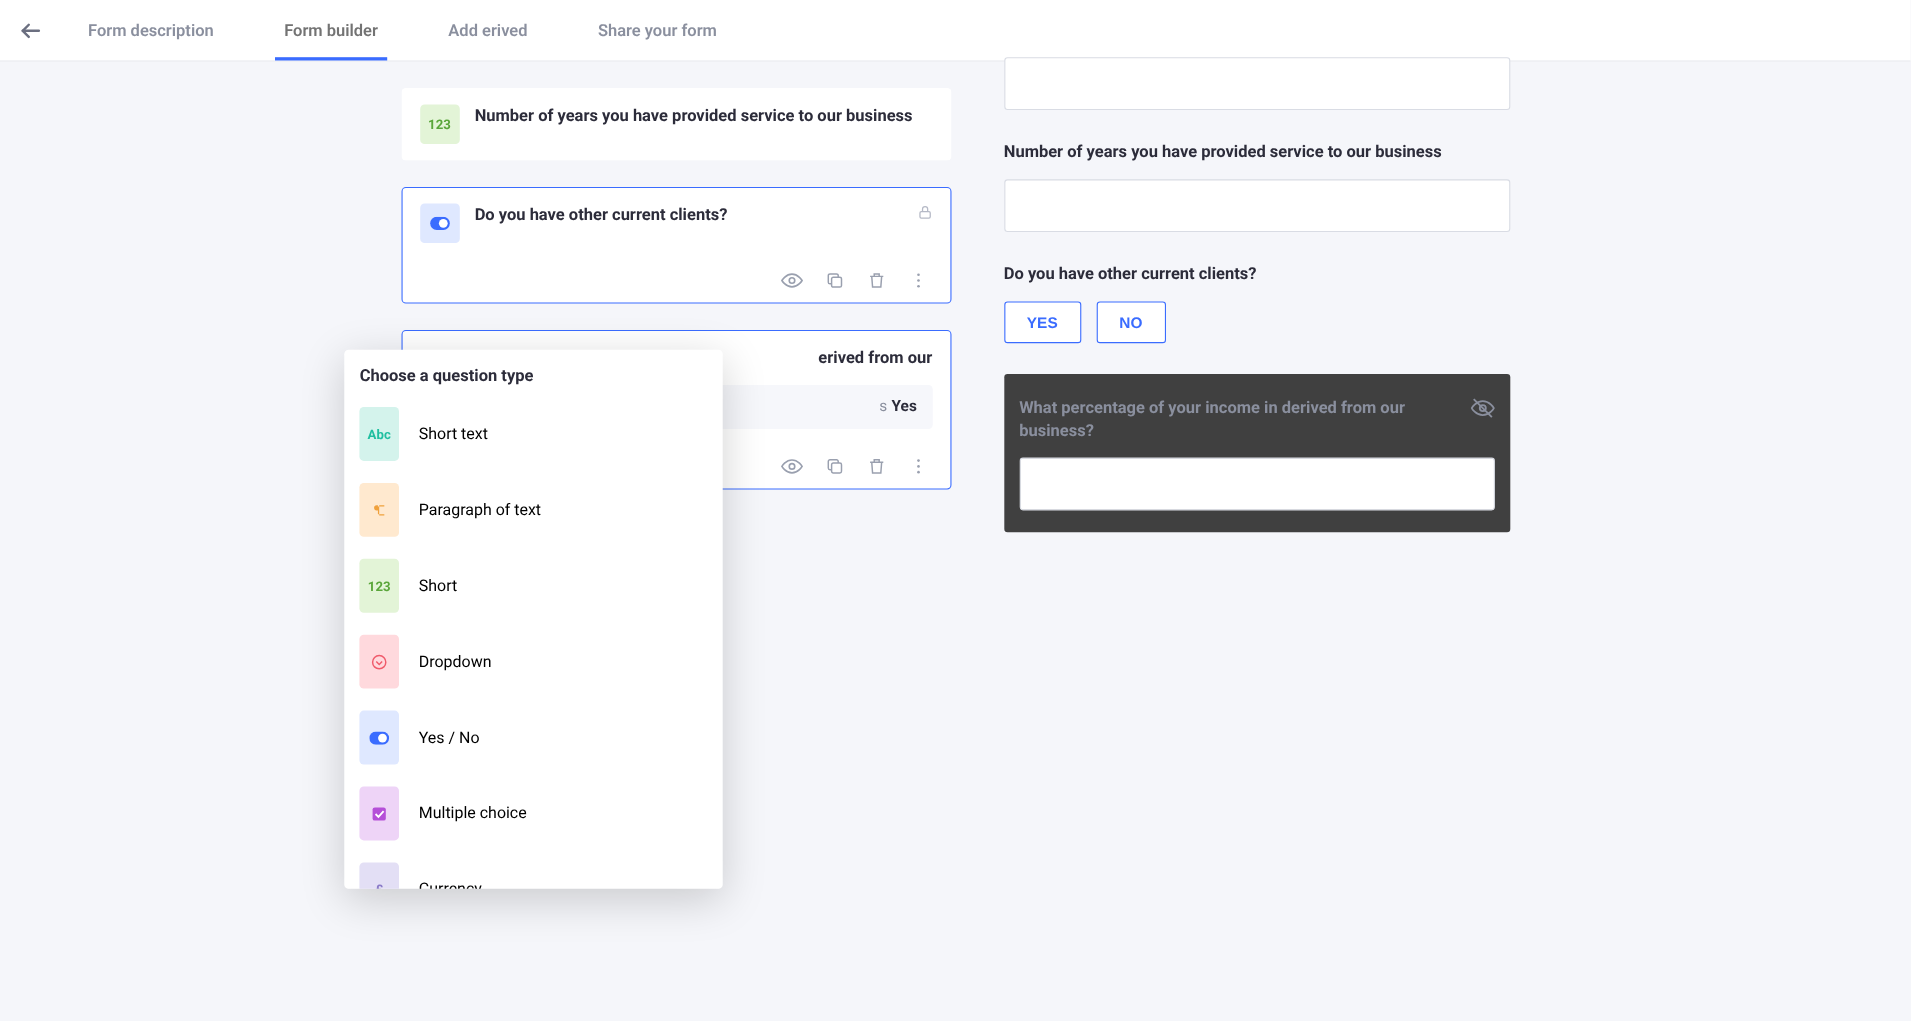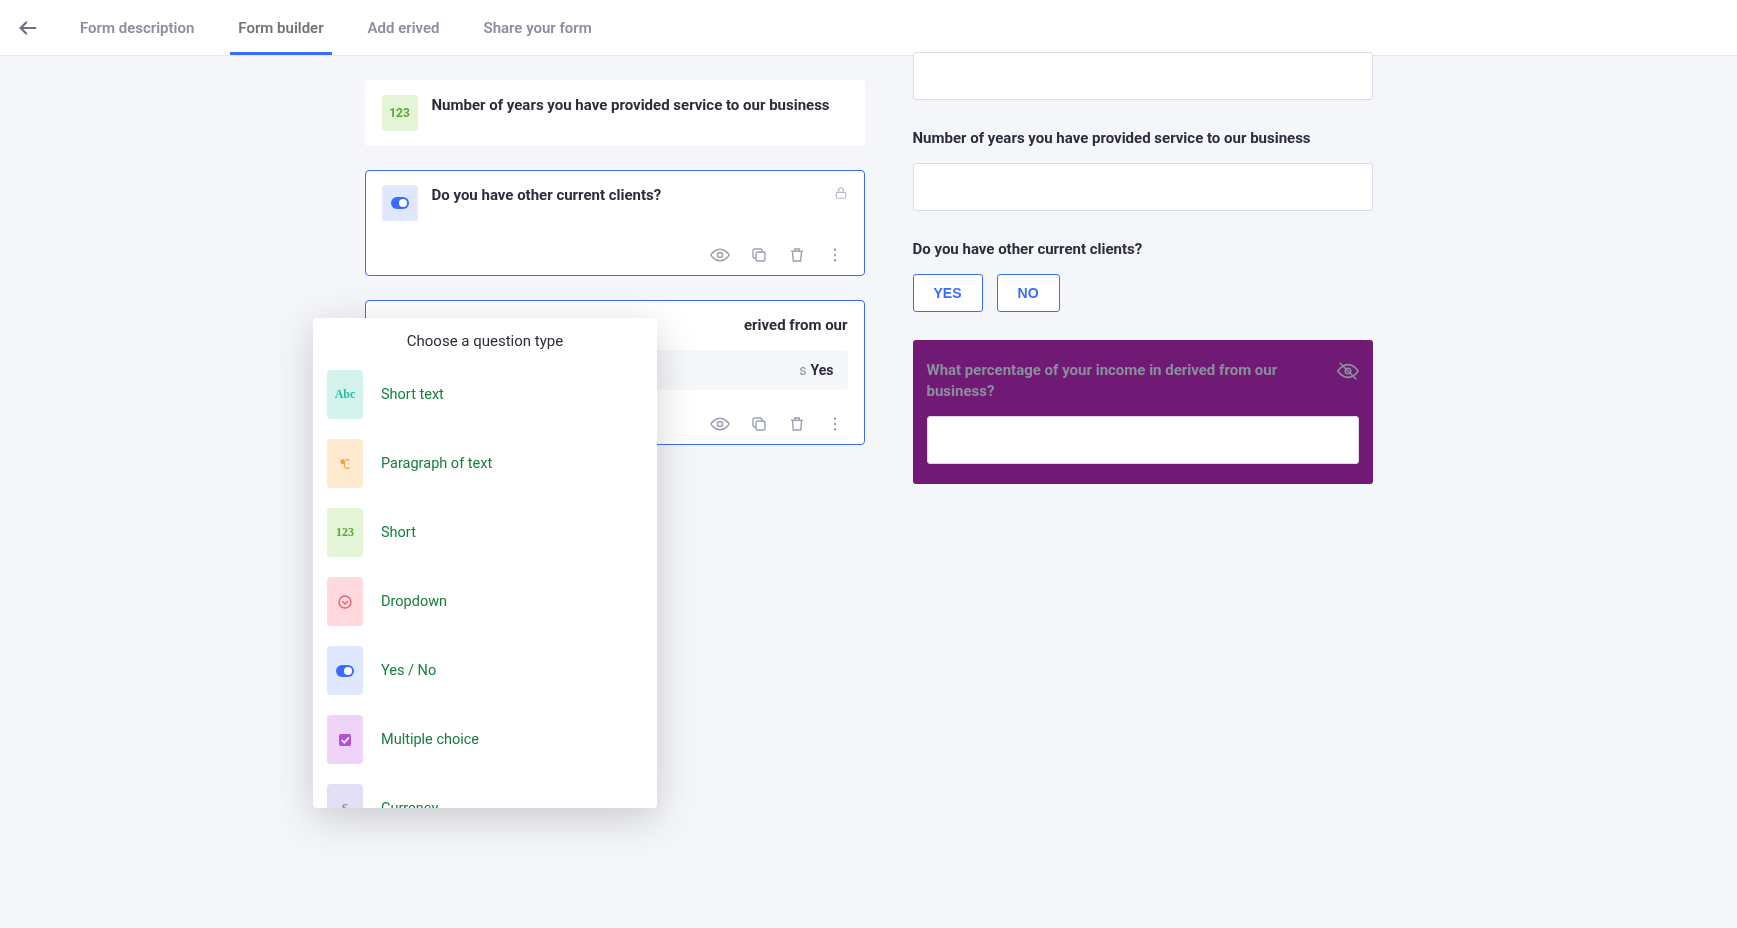--- a/index.html
+++ b/index.html
@@ -19,21 +19,21 @@
     height: 56px;
     padding: 0 12px;
   }
   .back-btn {
     width: 32px; height: 32px;
     display: flex; align-items: center; justify-content: center;
     cursor: pointer;
     color: #6b6f80;
     margin-right: 28px;
   }
-  .tabs { display: flex; gap: 28px; }
+  .tabs { display: flex; gap: 48px; }
   .tab {
     padding: 18px 8px 15px 8px;
     color: #8a8f9e;
     font-weight: 600;
     font-size: 15px;
     cursor: pointer;
     border-bottom: 3px solid transparent;
   }
   .tab.active { color: #737373; border-bottom-color: #3a6cff; text-align: right; }
 
@@ -107,32 +107,32 @@
     top: 318px;
     width: 344px;
     height: 490px;
     background: #fff;
     box-shadow: 0 10px 40px rgba(0,0,0,0.18);
     border-radius: 4px;
     overflow: hidden;
     display: flex;
     flex-direction: column;
   }
-  .popup-title { font-weight: 400; font-size: 15px; padding: 14px 14px 10px; text-align: center; }
+  .popup-title { font-weight: 700; font-size: 15px; padding: 14px 14px 10px; }
   .popup-list { flex: 1; overflow-y: auto; }
   .popup-list::-webkit-scrollbar { width: 10px; }
   .popup-list::-webkit-scrollbar-thumb { background: #aeb2bd; }
   .popup-list::-webkit-scrollbar-track { background: #e6e8ee; }
   .qtype {
     display: flex; align-items: center; gap: 18px;
     padding: 10px 14px;
     cursor: pointer;
   }
-  .qtype .type-chip { width: 34px; height: 49px; font-size: 12px; font-family: Liberation Serif, serif; }
-  .qtype-label { font-size: 14.5px; color: #15803d; }
+  .qtype .type-chip { width: 34px; height: 49px; font-size: 12px; }
+  .qtype-label { font-size: 14.5px; color: #000000; }
 
   
   .pv-block { margin-bottom: 28px; }
   .pv-label { font-weight: 700; font-size: 15px; color: #2c2c3a; margin-bottom: 14px; line-height: 1.4; }
   .pv-input {
     width: 100%; height: 48px;
     border: 1px solid #d9dce4;
     border-radius: 3px;
     background: #fff;
   }
@@ -141,21 +141,21 @@
     border: 1px solid #3a6cff;
     color: #3a6cff;
     background: #fff;
     font-weight: 700;
     padding: 10px 20px;
     border-radius: 3px;
     cursor: pointer;
     font-size: 14px;
   }
   .pv-disabled-block {
-    background: #701a75;
+    background: #404040;
     padding: 20px 14px;
     border-radius: 3px;
   }
   .pv-disabled-block .pv-head { display: flex; justify-content: space-between; gap: 12px; }
   .pv-disabled-block .pv-label { color: #8a8f9e; }
   .pv-disabled-block .pv-input { background: #fff; }
   .eye-off { color: #8a8f9e; flex: 0 0 auto; }
 
   svg { display: block; }
 </style>

